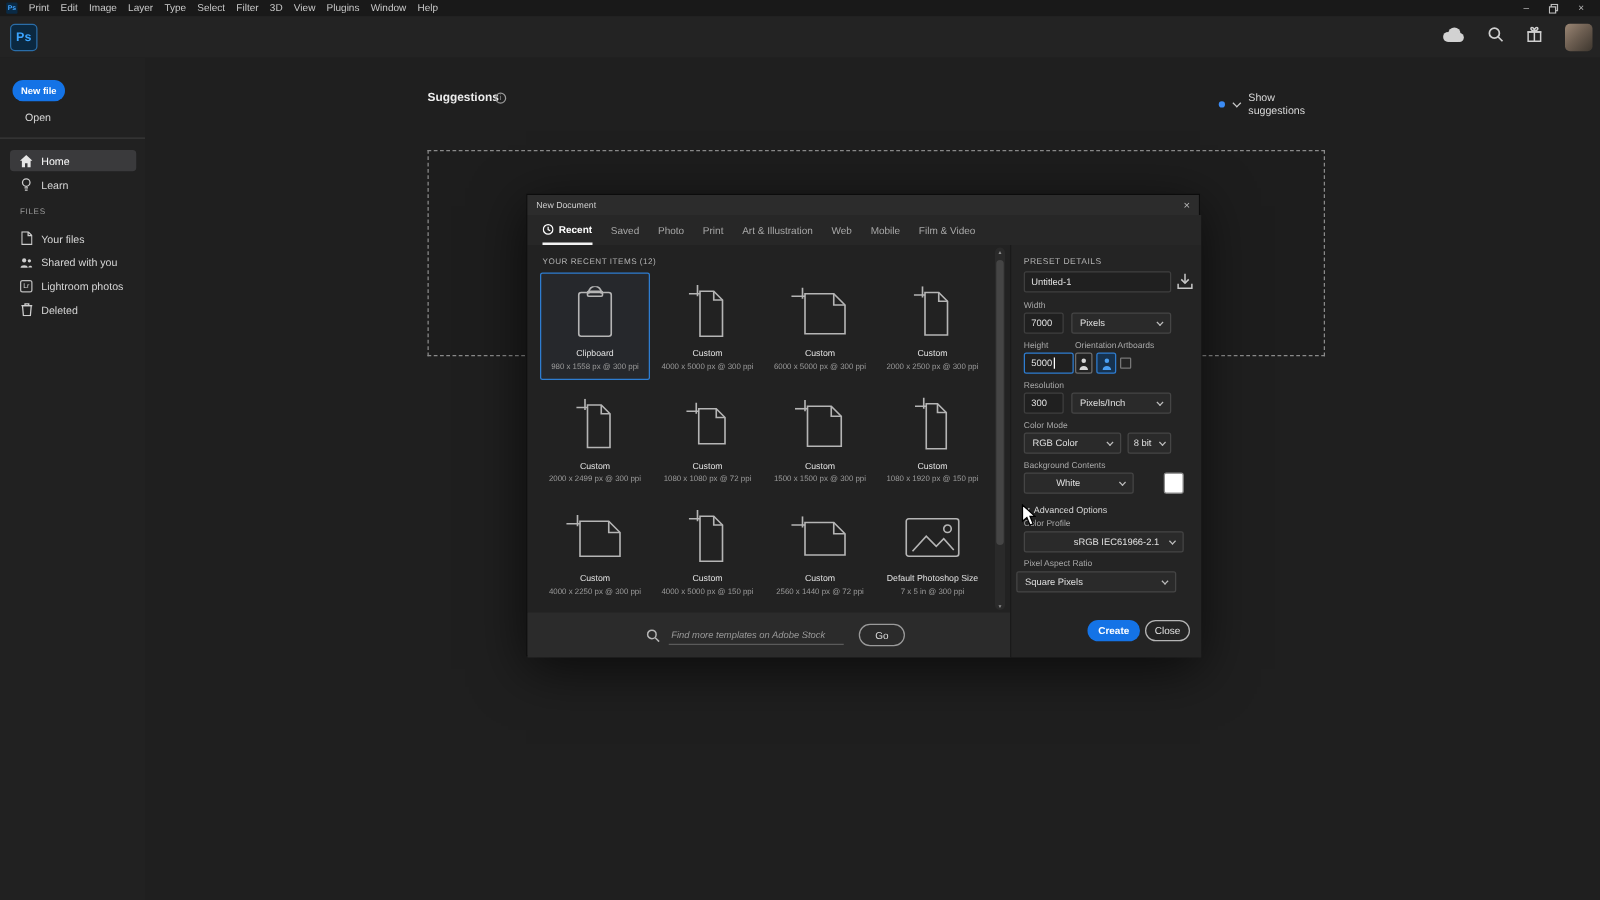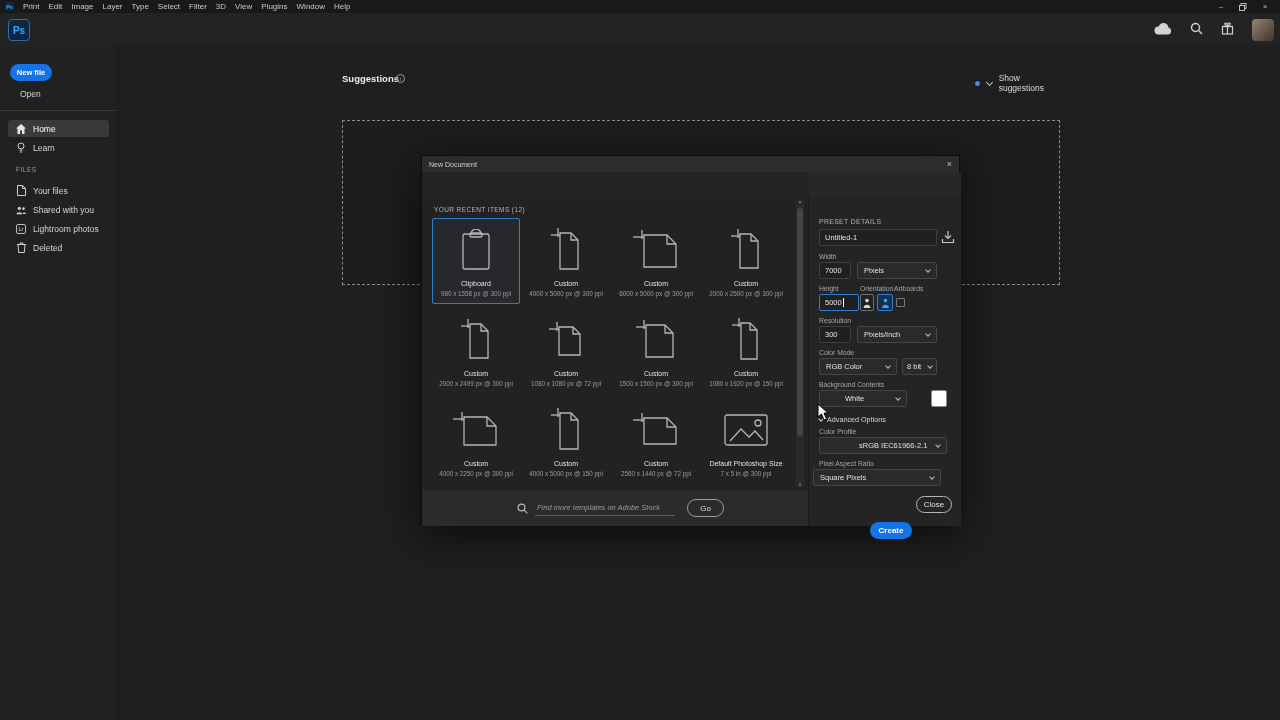--- a/index.html
+++ b/index.html
@@ -67,34 +67,34 @@
   .vscroll .arr { position:absolute; left:0; width:8px; font-size:4px; color:#8d8d8d; text-align:center; }
 
   .bottom-strip { position:absolute; left:0; top:334px; width:386px; height:36px; background:#2b2b2b; display:flex; align-items:center; }
   .stock-search { position:absolute; left:95px; top:9px; display:flex; align-items:center; gap:7px; }
   .stock-input { width:140px; background:transparent; border:none; border-bottom:1px solid #5a5a5a; font-size:7.5px; font-style:italic; color:#cfcfcf; padding:3px 2px; font-family:"Liberation Sans",sans-serif; }
   .stock-input::placeholder { color:#9a9a9a; font-style:italic; }
   .btn-go { width:37px; height:18px; border:1px solid #9a9a9a; border-radius:9px; background:transparent; color:#dcdcdc; font-size:8px; font-family:"Liberation Sans",sans-serif; margin-left:5px; }
 
   
   .preset-panel { position:absolute; left:386px; top:40px; width:153px; height:330px; background:#242424; border-left:1px solid #1a1a1a; font-size:7px; }
-  .pp { position:absolute;margin-top:12px; }
+  .pp { position:absolute; }
   .pp-label { color:#a8a8a8; font-size:6.8px; }
   .pp-header { color:#b3b3b3; font-size:6.8px; letter-spacing:.4px; }
   .field { background:#202020; border:1px solid #3f3f3f; border-radius:2px; color:#e0e0e0; font-size:7.5px; display:flex; align-items:center; padding-left:5px; }
   .field.focused { border-color:#2e7dd1; }
   .caret { display:inline-block; width:1px; height:9px; background:#fff; margin-left:1px; }
   .dropdown { background:#2a2a2a; border:1px solid #454545; border-radius:2px; color:#e0e0e0; font-size:7.5px; display:flex; align-items:center; padding:0 6px; }
   .dropdown .dchev { margin-left:auto; width:4px; height:4px; border-right:1px solid #bdbdbd; border-bottom:1px solid #bdbdbd; transform:rotate(45deg); margin-top:-2px; }
   .orient-btn { width:14px; height:17px; border:1px solid #6e6e6e; border-radius:2px; display:flex; align-items:center; justify-content:center; background:#222; }
   .orient-btn.selected { border-color:#2e7dd1; background:#16324f; }
   .checkbox { width:9px; height:9px; border:1px solid #777; border-radius:1px; background:transparent; }
   .swatch { width:16px; height:17px; background:#ffffff; border:1px solid #8a8a8a; border-radius:2px; }
   .adv-chev { display:inline-block; width:4px; height:4px; border-right:1px solid #cfcfcf; border-bottom:1px solid #cfcfcf; transform:rotate(45deg); margin-right:4px; margin-bottom:1px; }
-  .btn-create { position:absolute; background:#1473e6; border:none; color:#fff; border-radius:9px; font-size:8px; font-weight:bold; font-family:"Liberation Sans",sans-serif;margin-top:26px; }
+  .btn-create { position:absolute; background:#1473e6; border:none; color:#fff; border-radius:9px; font-size:8px; font-weight:bold; font-family:"Liberation Sans",sans-serif; }
   .btn-close { position:absolute; background:transparent; border:1px solid #b5b5b5; color:#e0e0e0; border-radius:9px; font-size:8px; font-family:"Liberation Sans",sans-serif; }
 
   .mouse-cursor { left:817px; top:403px; pointer-events:none; }
 </style>
 </head>
 <body>
 
 <div class="screen">
 
   <div class="abs menubar">
@@ -226,20 +226,36 @@
 
   <div class="abs dropzone"></div>
 
   <div class="abs dialog">
     <div class="dlg-titlebar">
       <span class="dlg-title">New Document</span>
       <span class="dlg-close">×</span>
     </div>
 
     <div class="tabstrip-fill"></div>
+    <div class="dlg-tabs">
+      <span class="dlg-tab selected">
+        <svg width="9" height="9" viewBox="0 0 9 9" fill="none" stroke="#fff" stroke-width="1">
+            <circle cx="4.5" cy="4.5" r="3.8"></circle>
+            <path d="M4.5 2.3 V4.7 L6.2 5.6"></path>
+          </svg>
+        <span>Recent</span>
+      </span>
+      <span class="dlg-tab">Saved</span>
+      <span class="dlg-tab">Photo</span>
+      <span class="dlg-tab">Print</span>
+      <span class="dlg-tab">Art &amp; Illustration</span>
+      <span class="dlg-tab">Web</span>
+      <span class="dlg-tab">Mobile</span>
+      <span class="dlg-tab">Film &amp; Video</span>
+    </div>
 
     <div class="grid-area">
       <div class="recent-header">YOUR RECENT ITEMS (12)</div>
       <div class="cards">
 
         <div class="card selected">
           <div class="card-iconbox">
             <svg class="doc-svg" width="32" height="42" viewBox="0 0 32 42">
                 <rect x="3" y="5" width="26" height="35" rx="2"></rect>
                 <path d="M11 6 V5 a5 5 0 0 1 10 0 V6"></path>

